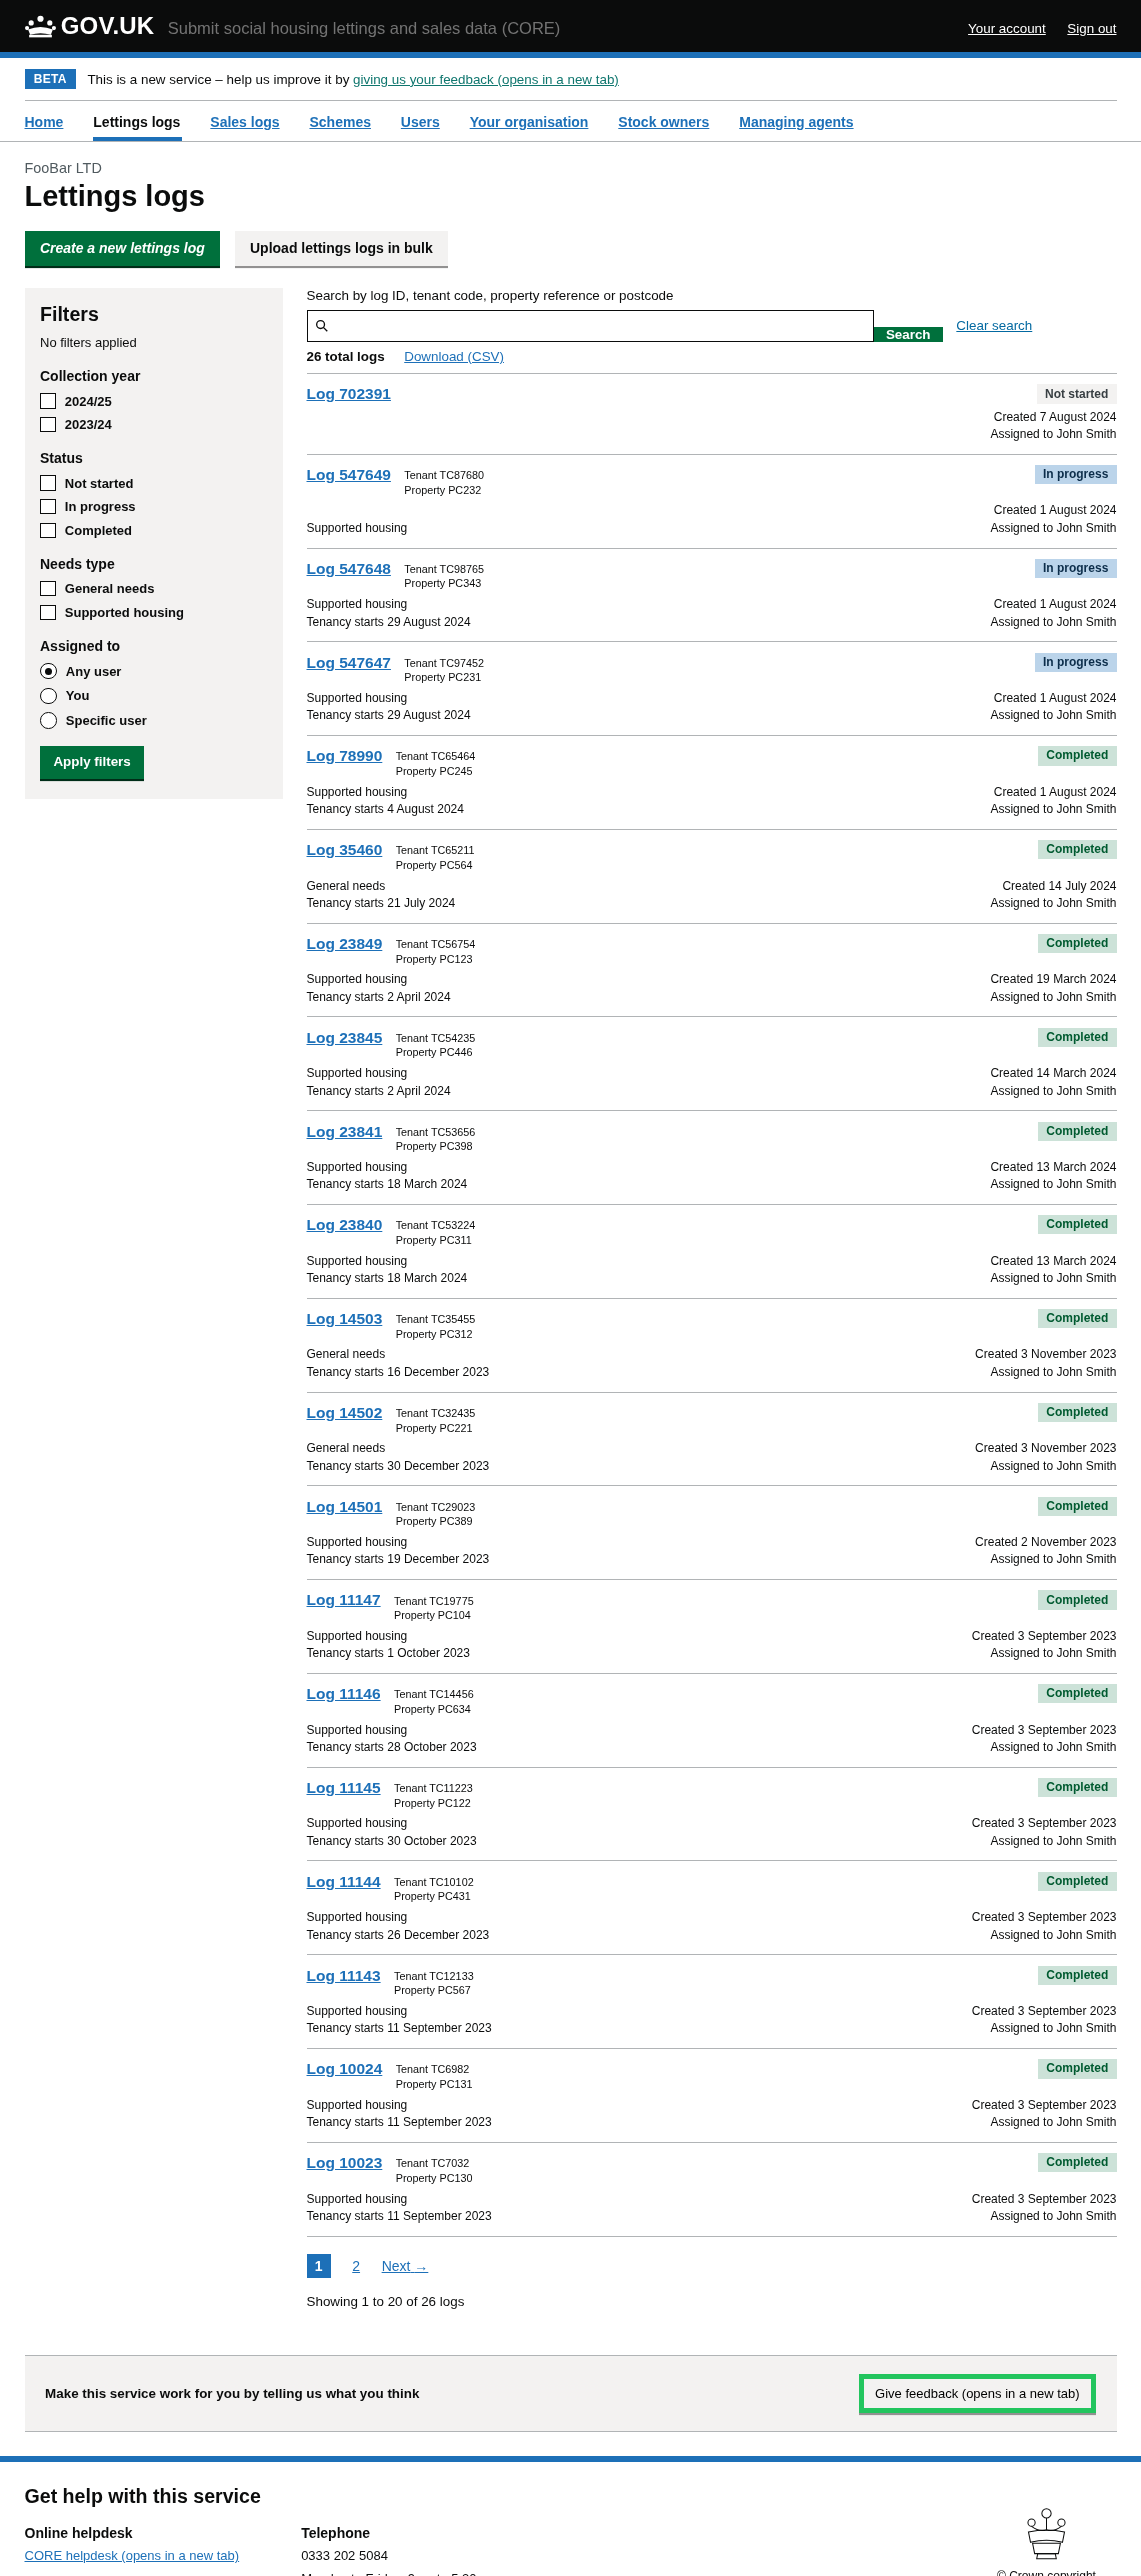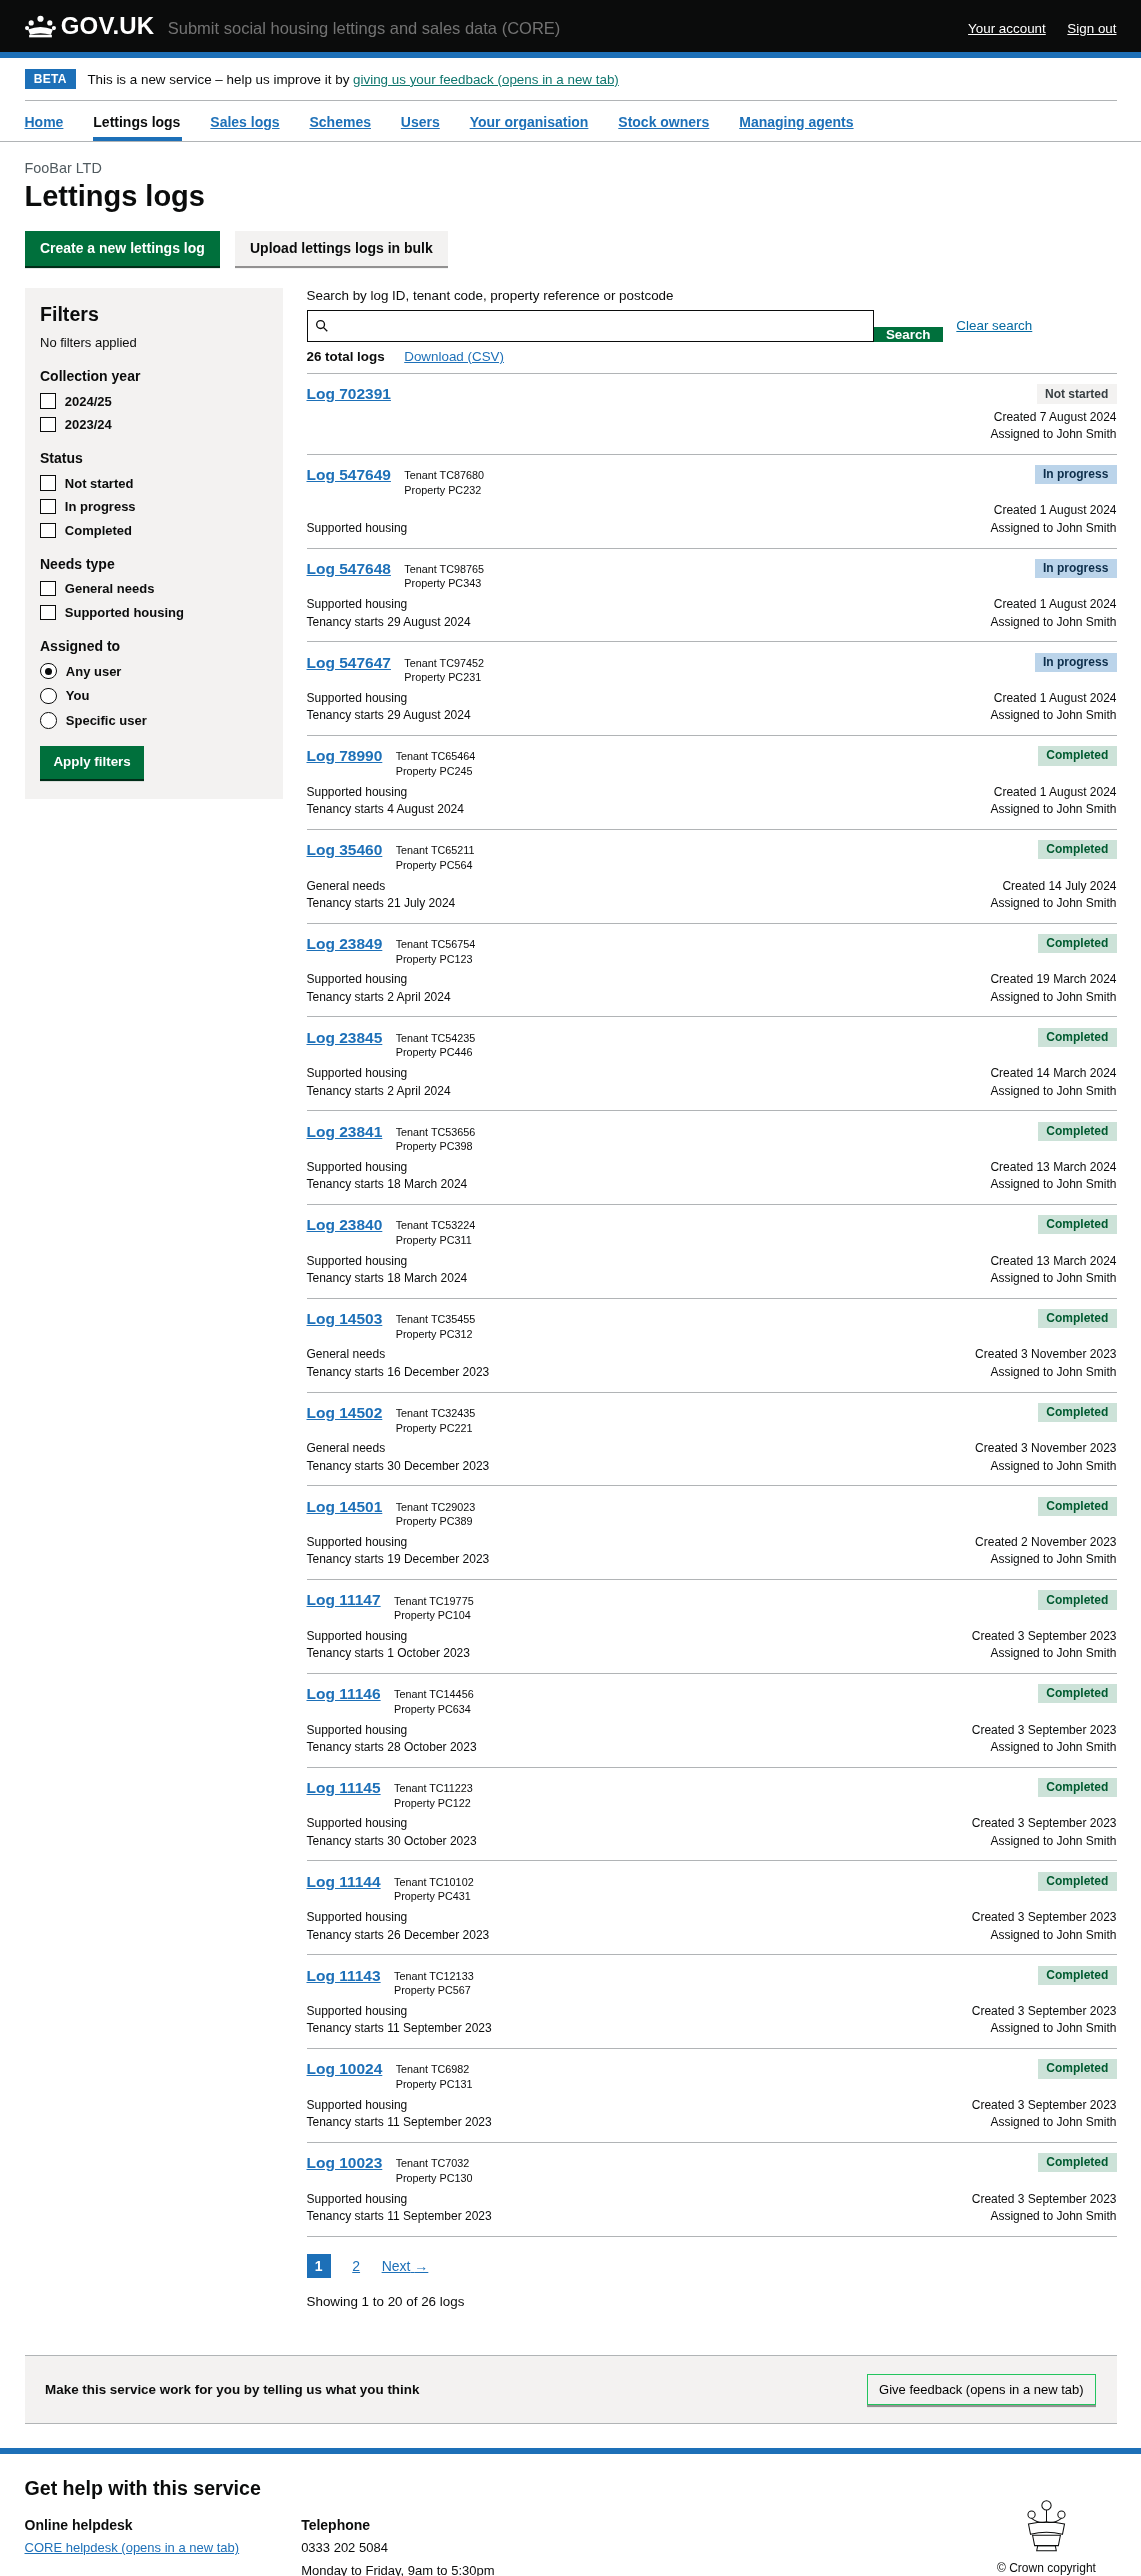--- a/index.html
+++ b/index.html
@@ -140,20 +140,21 @@
     font-weight: bold;
     padding: 9.3px 14.4px 10.3px 14.4px;
     border: 1px solid transparent;
     cursor: pointer;
     line-height: 1;
   }
   .btn-green {
     background: #00703c;
     color: #ffffff;
     box-shadow: 0 2.1px 0 #002d18;
+    font-style: italic;
   }
   .btn-grey {
     background: #f3f2f1;
     color: #0b0c0c;
     box-shadow: 0 2.1px 0 #929191;
   }
 
   .layout {
     display: flex;
     gap: 24px;
@@ -374,21 +375,21 @@
     background: #f3f2f1;
     padding: 17.5px 20.6px;
     display: flex;
     align-items: center;
     justify-content: space-between;
     margin-top: 15.5px;
   }
   .feedback-text { font-size: 13.4px; font-weight: bold; }
   .feedback-btn {
     background: #f3f2f1;
-    border: 1px solid #22c55e;
+    border: 5px solid #22c55e;
     font-size: 13px;
     padding: 7.2px 11.3px;
     box-shadow: 0 2.1px 0 #929191;
     cursor: pointer;
     font-family: "Liberation Sans", sans-serif;
   }
 
   
   .footer {
     border-top: 6.2px solid #1d70b8;

